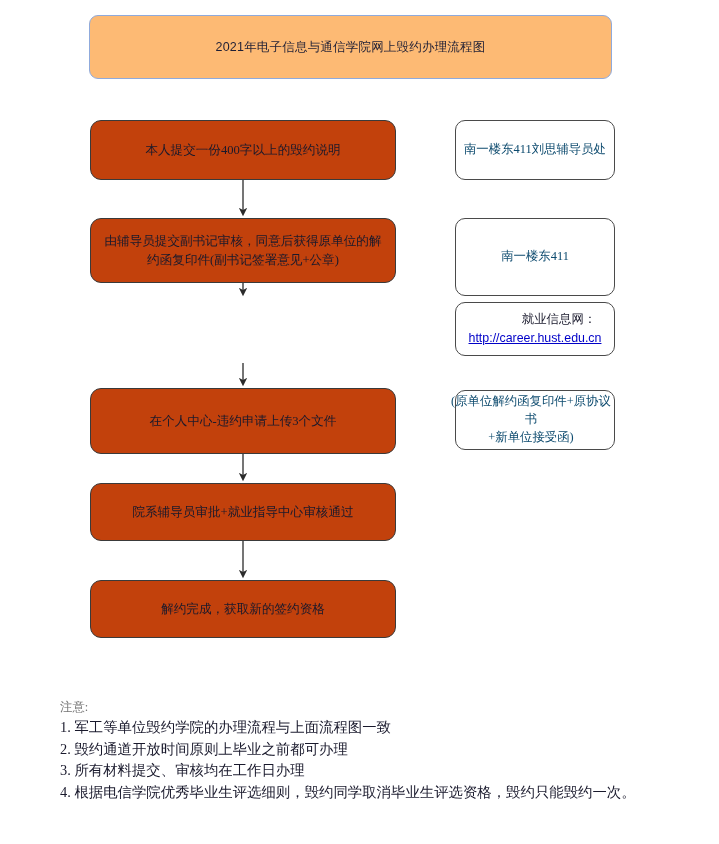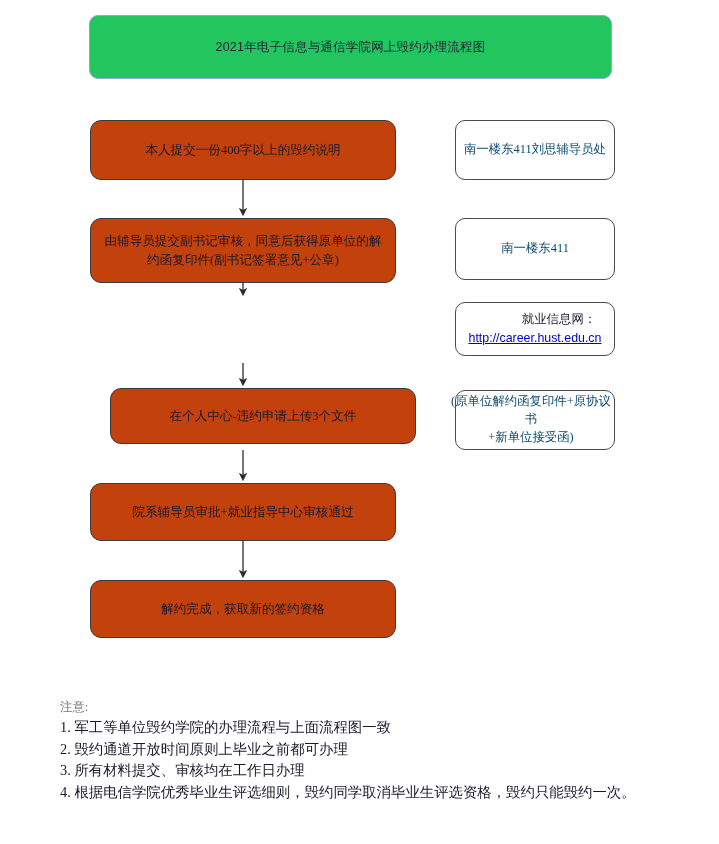--- a/index.html
+++ b/index.html
@@ -22,21 +22,21 @@
     height: 844px;
   }
 
   
   .title-banner {
     position: absolute;
     left: 89px;
     top: 15px;
     width: 523px;
     height: 64px;
-    background: #22c55e;
+    background: #fdba74;
     border: 1.2px solid #8faadc;
     border-radius: 9px;
     box-sizing: border-box;
     display: flex;
     align-items: center;
     justify-content: center;
   }
   .title-banner .title-text {
     font-family: "Liberation Sans", "DejaVu Sans", sans-serif;
     font-size: 12.5px;
@@ -164,37 +164,37 @@
 
   <div class="flow-box" style="left:90px; top:120px; width:306px; height:60px;">
     <span class="box-text">本人提交一份400字以上的毁约说明</span>
   </div>
 
   <div class="flow-box" style="left:90px; top:218px; width:306px; height:65px;">
     <span class="box-text">由辅导员提交副书记审核，同意后获得原单位的解约函复印件(副书记签署意见+公章)</span>
   </div>
 
 
-  <div class="flow-box" style="left:90px; top:388px; width:306px; height:56px;margin-left:20px;">
+  <div class="flow-box" style="left:90px; top:388px; width:306px; height:66px;">
     <span class="box-text">在个人中心-违约申请上传3个文件</span>
   </div>
 
   <div class="flow-box" style="left:90px; top:483px; width:306px; height:58px;">
     <span class="box-text">院系辅导员审批+就业指导中心审核通过</span>
   </div>
 
   <div class="flow-box" style="left:90px; top:580px; width:306px; height:58px;">
     <span class="box-text">解约完成，获取新的签约资格</span>
   </div>
 
   <div class="note-box" style="left:455px; top:120px; width:160px; height:60px;">
     <span class="note-text">南一楼东411刘思辅导员处</span>
   </div>
 
-  <div class="note-box" style="left:455px; top:218px; width:160px; height:62px;">
+  <div class="note-box" style="left:455px; top:218px; width:160px; height:78px;">
     <span class="note-text">南一楼东411</span>
   </div>
 
   <div class="note-box" style="left:455px; top:302px; width:160px; height:54px;">
     <span class="link-stack">
       <span class="link-label">就业信息网：</span>
       <a class="link-url">http://career.hust.edu.cn</a>
     </span>
   </div>
 

